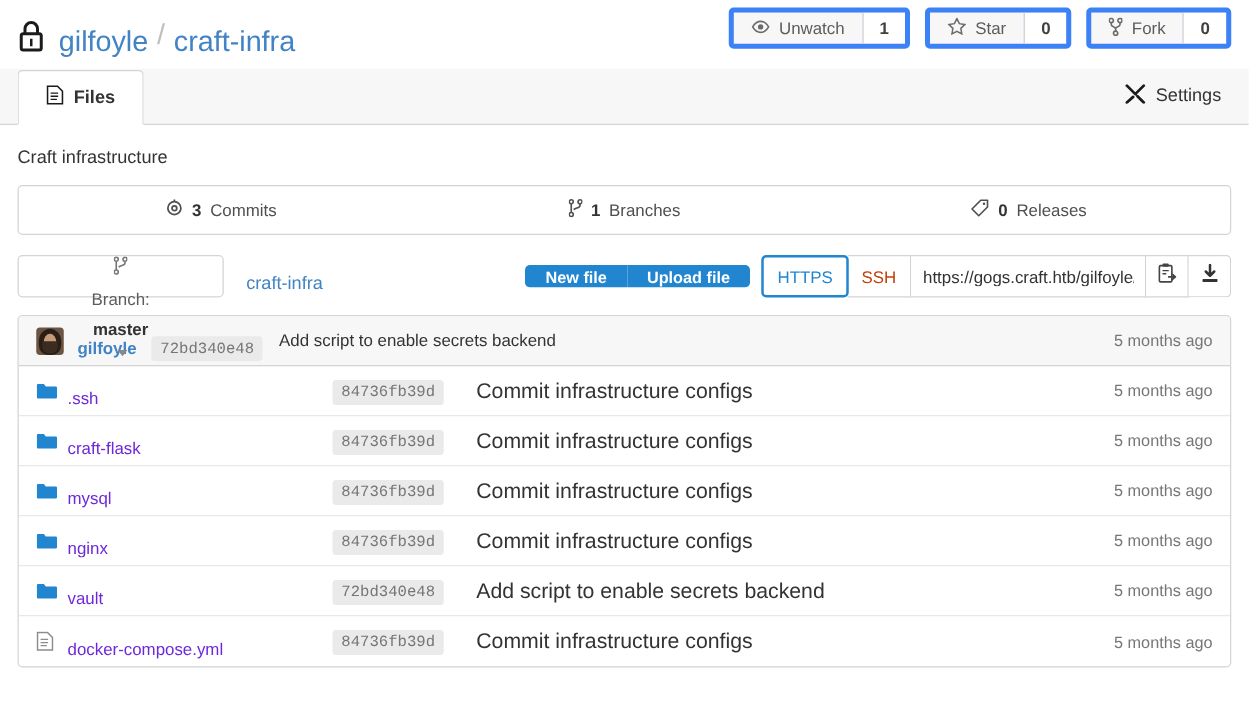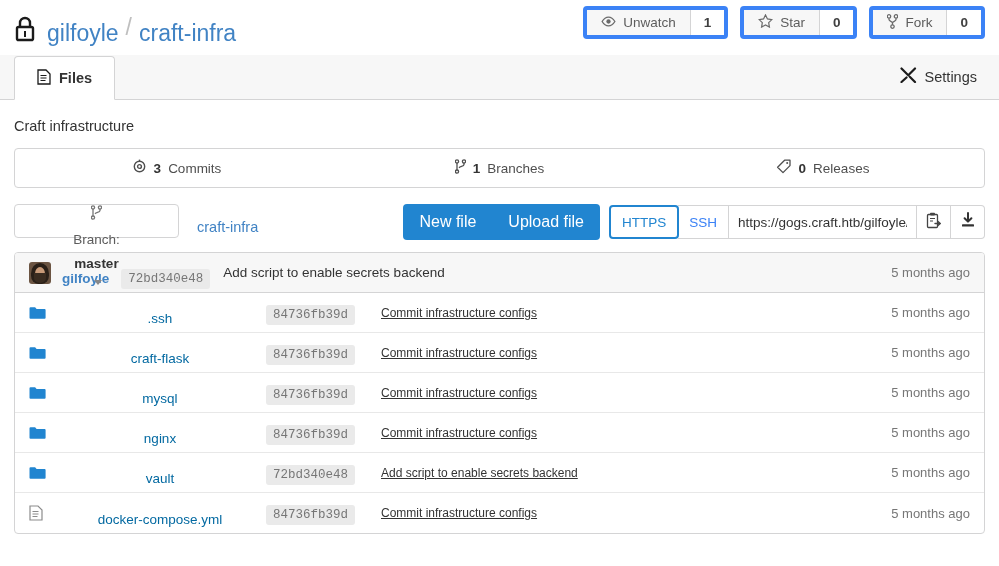--- a/index.html
+++ b/index.html
@@ -169,44 +169,45 @@
   }
   .blue-btns {
     display: flex;
     border-radius: 4px;
     overflow: hidden;
     margin-right: 9px;
   }
   .blue-btn {
     background: #2185d0;
     color: #fff;
-    font-size: 16px;
-    height: 36px;
+    font-size: 13px;
+    height: 18px;
     padding: 0 16px;
     display: flex; align-items: center;
     border: none;
     font-family: inherit;
+    font-weight: bold;
   }
   .proto-group { display: flex; }
   .proto {
     height: 34px;
     padding: 0 11px;
     display: flex; align-items: center;
     font-size: 13.5px;
     background: #fff;
   }
   .proto.active {
     color: #2185d0;
     border: 2px solid #2185d0;
     border-radius: 4px;
     position: relative;
     z-index: 2;
   }
   .proto.inactive {
-    color: #3b82f6;
+    color: #c2410c;
     border: 1px solid #d4d4d5;
     border-left: none;
     margin-left: -1px;
   }
   .clone-url {
     height: 34px;
     width: 188px;
     border: 1px solid #d4d4d5;
     border-left: none;
     padding: 0 9px;
@@ -304,31 +305,29 @@
   .file-row:last-child { border-bottom: none; }
   .f-icon {
     width: 17px;
     margin-right: 8px;
     display: flex;
     align-items: center;
     flex-shrink: 0;
   }
   .f-name {
     font-size: 13.5px;
-    color: #0369a1;
+    color: #6d28d9;
     width: 212px;
     overflow: hidden;
     white-space: nowrap;
-    text-align: center;
   }
   .f-sha-wrap { width: 115px; }
   .f-msg {
-    font-size: 12px;
+    font-size: 17px;
     color: #333;
-    text-decoration: underline;
   }
   .f-age {
     margin-left: auto;
     font-size: 13px;
     color: #767676;
   }
 </style>
 </head>
 <body>
 

